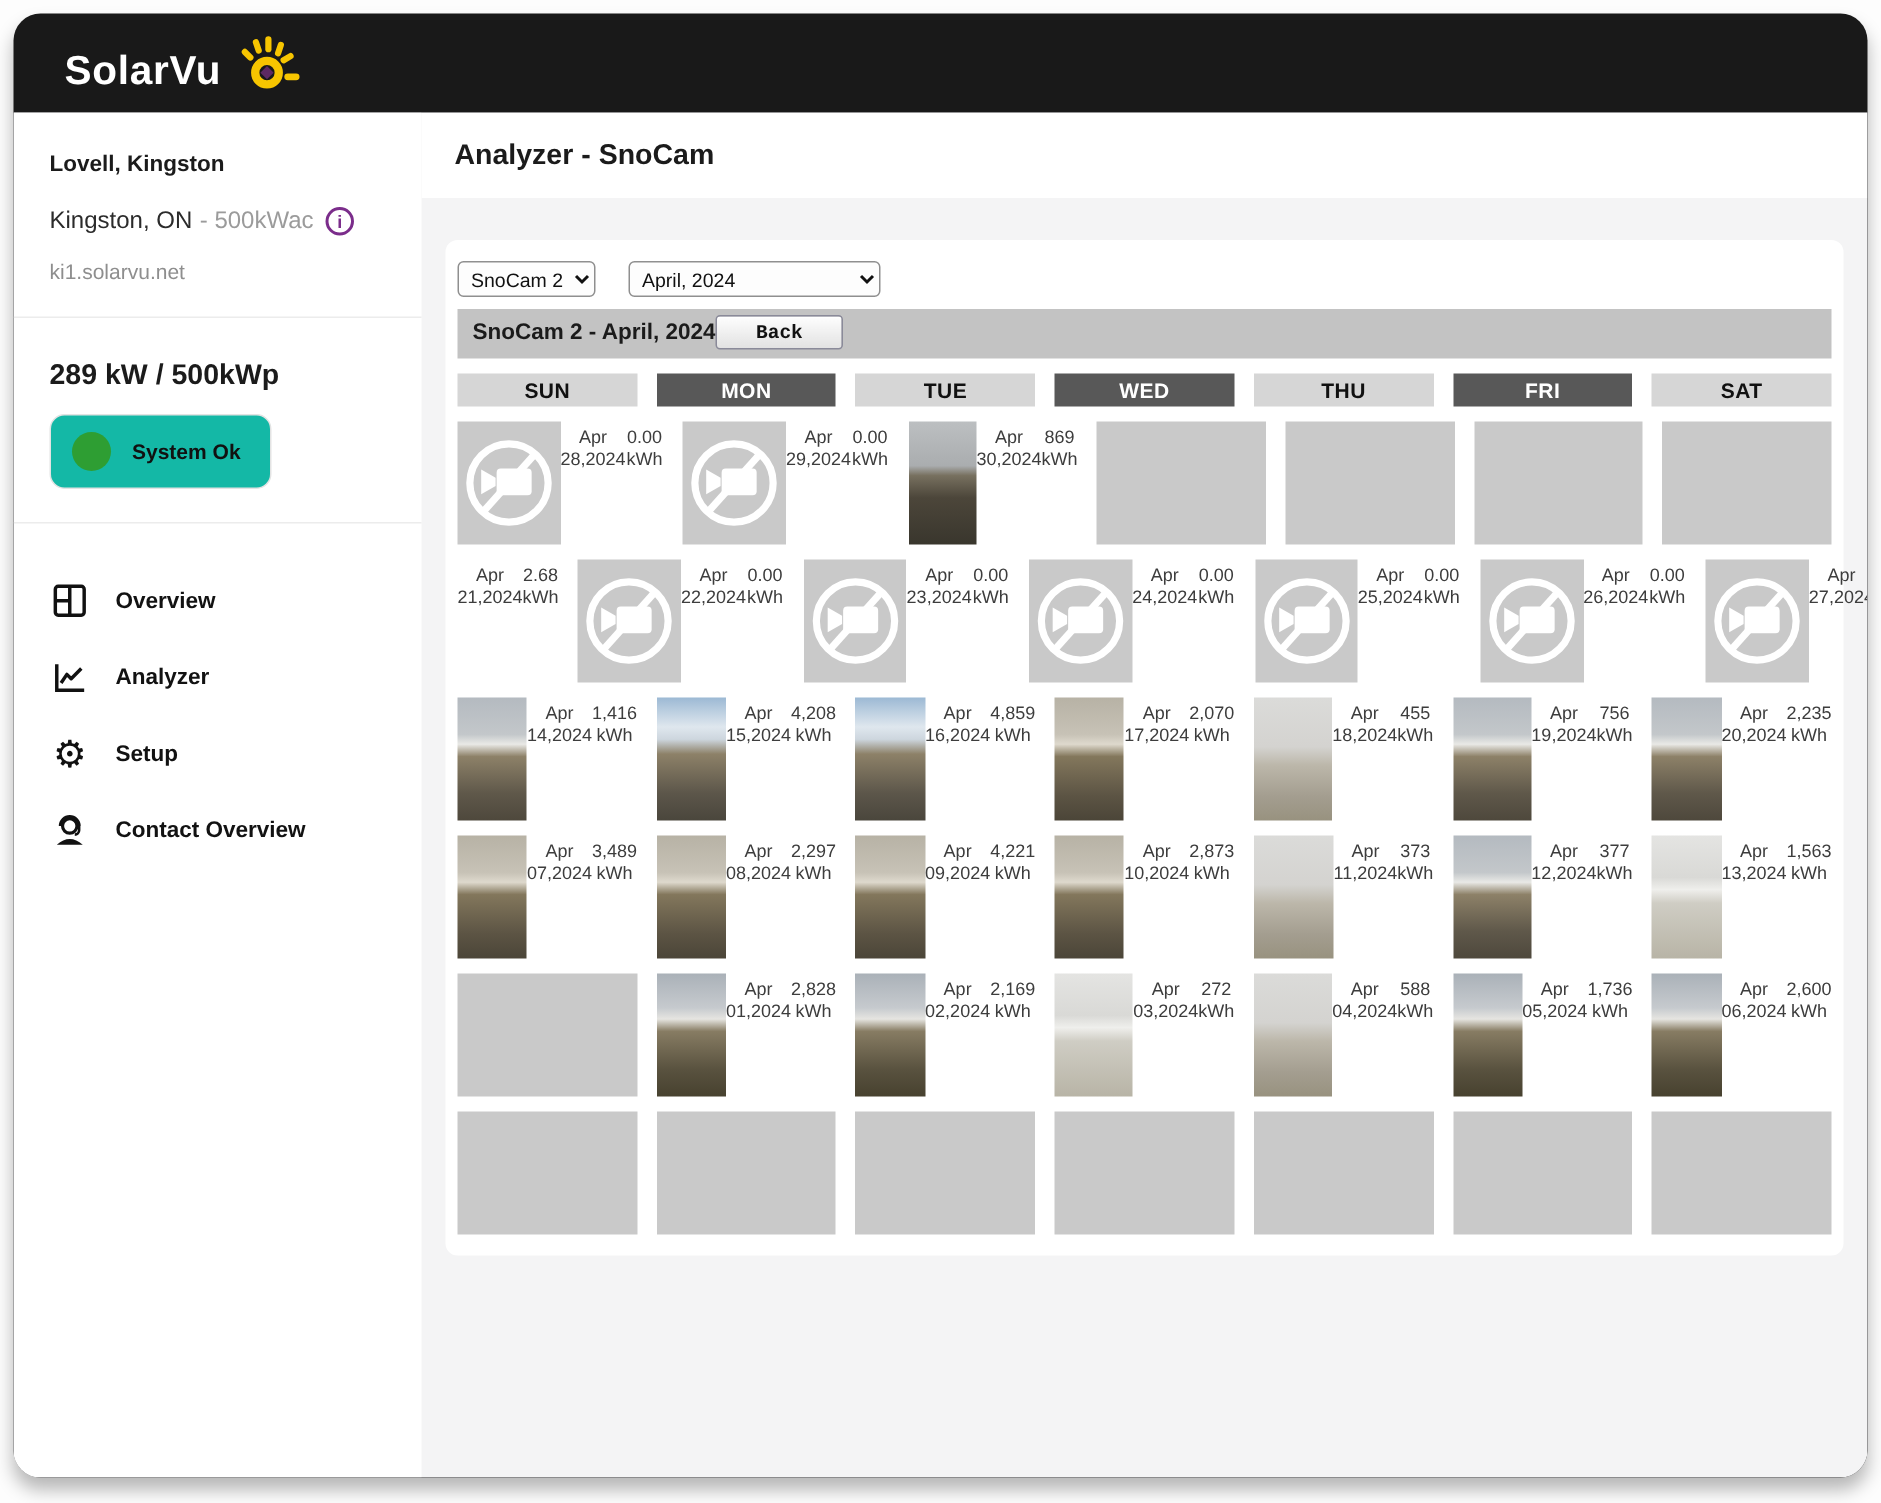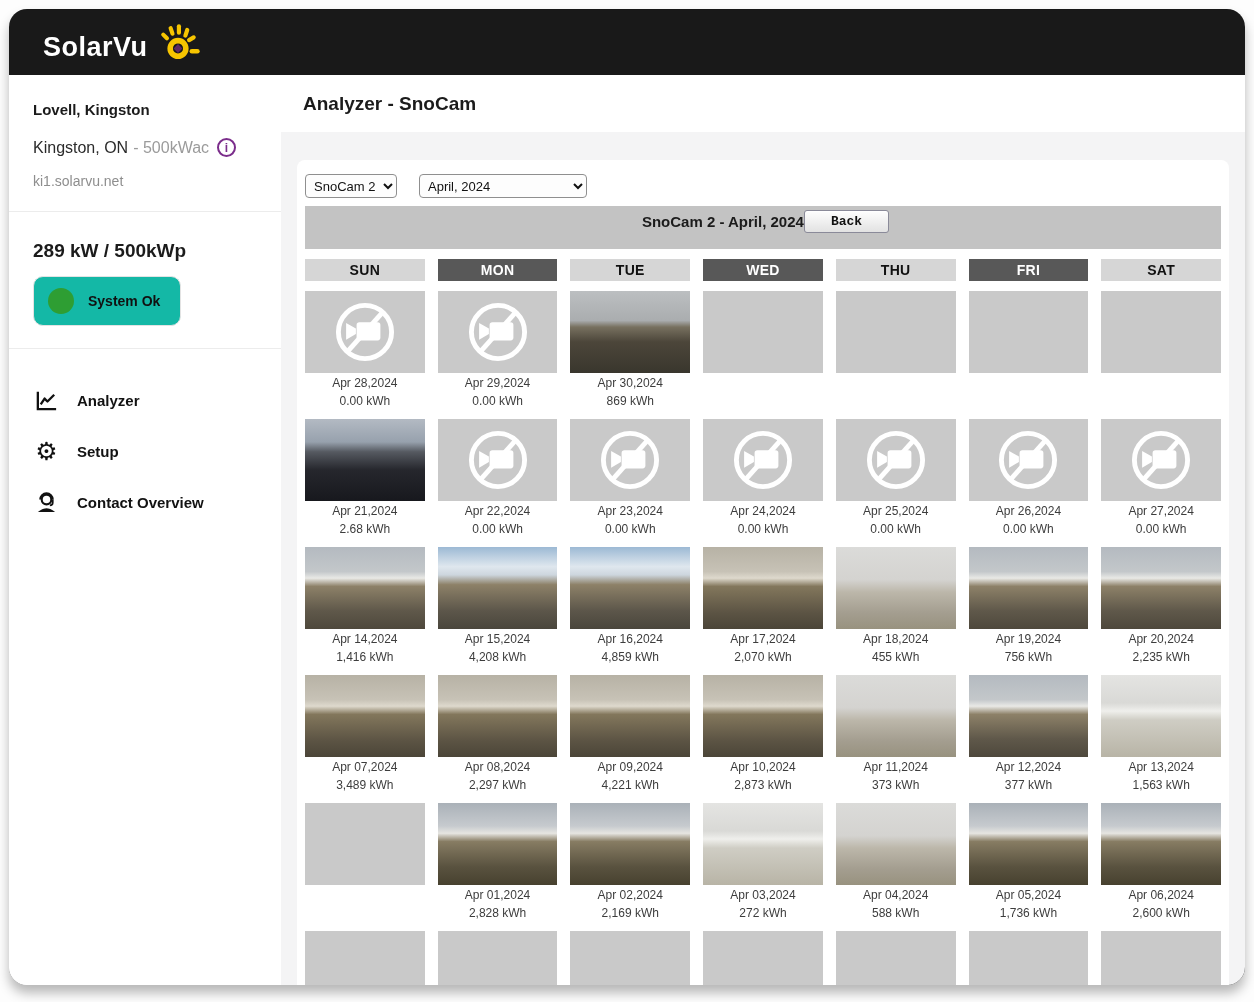--- a/index.html
+++ b/index.html
@@ -47,33 +47,33 @@
   .main { flex:1; display:flex; flex-direction:column; overflow:hidden; }
   .main-header { background:#fff; height:57px; display:flex; align-items:center; padding:0 22px; flex:0 0 auto; }
   .page-title { font-size:19px; font-weight:bold; color:#1b1b1b; }
   .main-body { flex:1; padding:28px 16px 0 16px; }
   .card { background:#fff; border-radius:8px; padding:10px 8px 14px 8px; }
   .controls { display:flex; gap:22px; padding:4px 0 8px 0; }
   select { font-family:"Liberation Sans", sans-serif; font-size:13px; color:#111;
     border:1px solid #8f8f8f; border-radius:4px; background:#fdfdfd; padding:2px 4px; height:24px; }
   .cam-select { width:92px; }
   .month-select { width:168px; }
-  .graybar { background:#c3c3c3; display:flex; align-items:center; justify-content:center;
-    padding:4px 5px 16px 10px; }
+  .graybar { background:#c3c3c3; display:flex; align-items:center; justify-content:flex-start;
+    padding:4px 5px 6px 10px; }
   .bar-title { font-size:15px; font-weight:bold; color:#1b1b1b; }
   .back-btn { font-family:Liberation Mono, monospace; font-size:13px; font-weight:bold; color:#111;
     background:linear-gradient(#fefefe,#e2e2e2); border:1px solid #8a8a99; border-radius:3px;
     padding:3px 26px; cursor:pointer; box-shadow:0 1px 0 rgba(255,255,255,.7) inset; }
   .day-row, .cal-row { display:grid; grid-template-columns:repeat(7,1fr); gap:13px; }
   .day-row { margin-top:10px; }
   .day { height:22px; background:#d6d6d6; color:#111; font-size:14px; font-weight:bold;
     display:flex; align-items:center; justify-content:center; letter-spacing:.3px; }
   .day.dark { background:#585858; color:#fff; }
   .cal-row { margin-top:10px; }
-  .cell { display:flex; flex-direction:column; }
+  .cell { display:flex; }
   .thumb { height:82px; width:100%; background:#c9c9c9; display:flex; align-items:center;
     justify-content:center; overflow:hidden; }
   .thumb.photo { cursor:pointer; }
   .cap { text-align:center; font-size:12px; color:#3d3d3d; line-height:15px; margin-top:3px; }
   
   .panels-tex {
     background-image:
       repeating-linear-gradient(96deg, rgba(25,28,34,.55) 0 5px, rgba(190,185,170,.35) 5px 9px);
   }
   .v-muddy   { background:linear-gradient(180deg,#bcbfc1 0%,#aaadaf 36%,#77705f 44%,#4c463a 62%,#39362d 100%); }
@@ -123,20 +123,30 @@
       <div class="side-pad">
         <div class="power">289 kW / 500kWp</div>
         <div class="status-pill">
           <span class="status-dot"></span>
           <span class="status-text">System Ok</span>
         </div>
       </div>
       <div class="divider"></div>
       <div class="side-pad menu">
 
+        <div class="menu-item">
+          <span class="mi-icon">
+            <svg width="25" height="25" viewBox="0 0 26 26" fill="none" stroke="#111" stroke-width="2.4">
+              <rect x="3" y="3" width="20" height="20" rx="2"></rect>
+              <line x1="13" y1="3" x2="13" y2="23"></line>
+              <line x1="3" y1="13" x2="13" y2="13"></line>
+            </svg>
+          </span>
+          <span class="mi-label">Overview</span>
+        </div>
 
         <div class="menu-item">
           <span class="mi-icon">
             <svg width="25" height="25" viewBox="0 0 26 26" fill="none" stroke="#111" stroke-width="2.4">
               <path d="M4 4 V22 H23"></path>
               <polyline points="7,17 11,11 14,14 21,7" stroke-linejoin="round"></polyline>
             </svg>
           </span>
           <span class="mi-label">Analyzer</span>
         </div>

